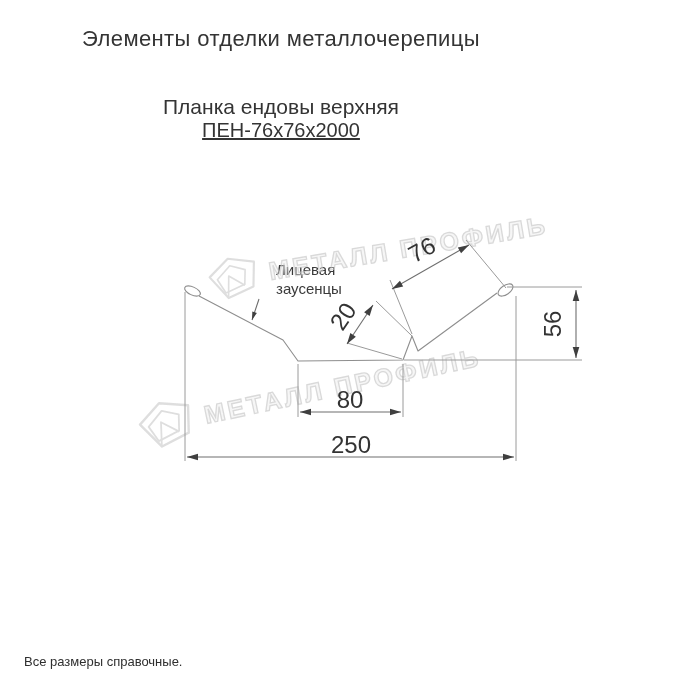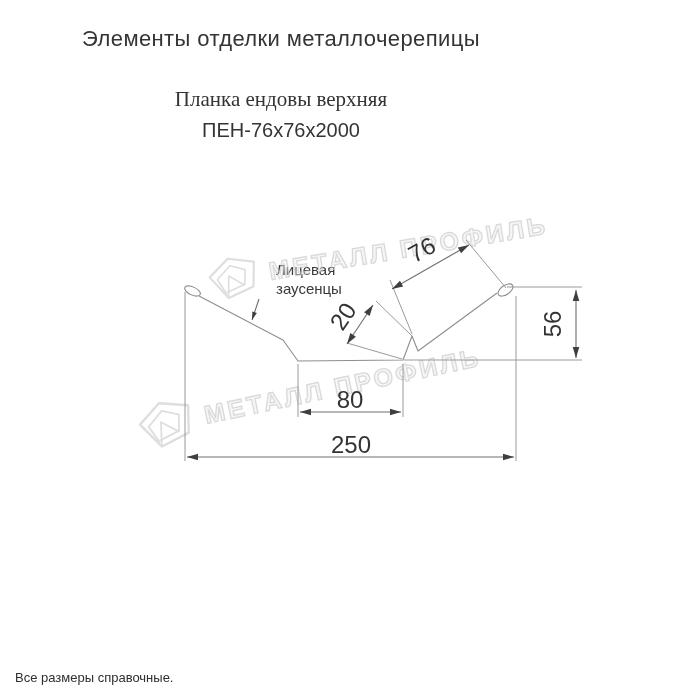--- a/index.html
+++ b/index.html
@@ -2,26 +2,26 @@
 <html><head>
 <meta charset="utf-8">
 <style>
   html,body{margin:0;padding:0;background:#ffffff;}
   .page{
     position:relative;width:700px;height:700px;background:#ffffff;overflow:hidden;
     font-family:"Liberation Sans", sans-serif;color:#333333;
   }
   .centered{position:absolute;left:0;width:562px;text-align:center;}
   .title{top:26px;font-size:22px;letter-spacing:0.4px;color:#343434;}
-  .subtitle{top:87px;font-size:21px;color:#343434;font-family:Liberation Serif, serif;}
-  .model{top:119px;font-size:20px;color:#343434;}
+  .subtitle{top:95px;font-size:21px;color:#343434;}
+  .model{top:119px;font-size:20px;color:#343434;text-decoration:underline;}
   .face-label{
     position:absolute;left:276px;top:260px;font-size:15px;line-height:19px;color:#3a3a3a;
   }
-  .footer{position:absolute;left:15px;top:653px;font-size:13px;line-height:18px;color:#2f2f2f;margin-top:16px;}
+  .footer{position:absolute;left:24px;top:653px;font-size:13px;line-height:18px;color:#2f2f2f;}
   .drawing-svg{position:absolute;left:0;top:0;z-index:2;}
   .wm{
     position:absolute;z-index:1;display:flex;align-items:center;gap:8px;
     transform-origin:left center;opacity:0.85;white-space:nowrap;pointer-events:none;
   }
   .wm-text{
     font-size:25px;font-weight:bold;letter-spacing:3px;
     color:rgba(232,232,232,0.45);
     -webkit-text-stroke:1.3px rgba(198,198,198,0.75);
   }

